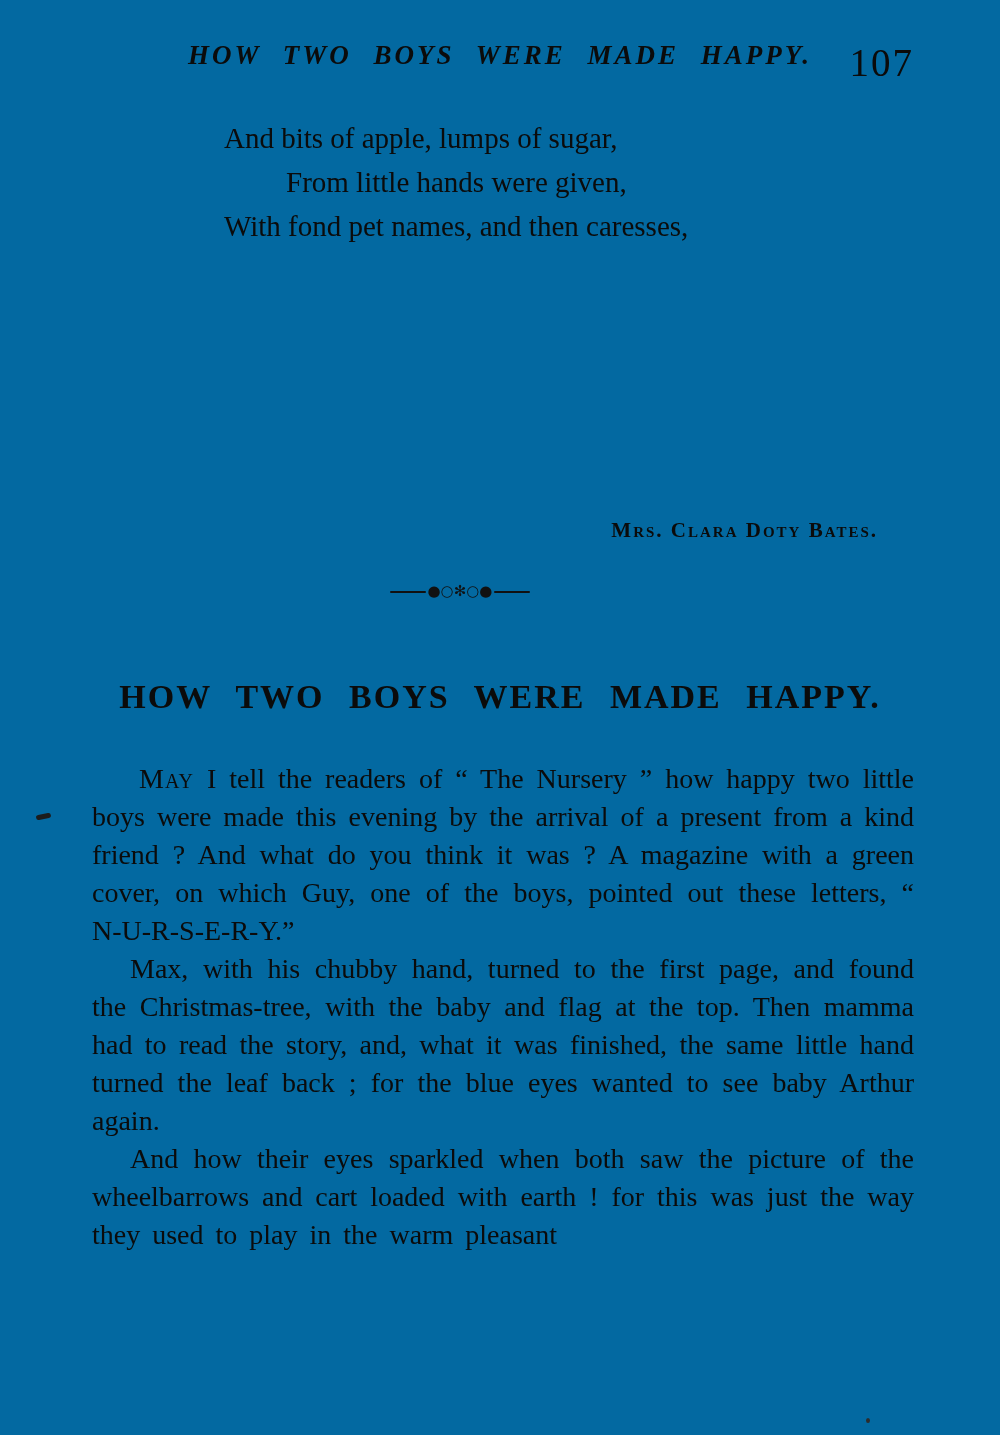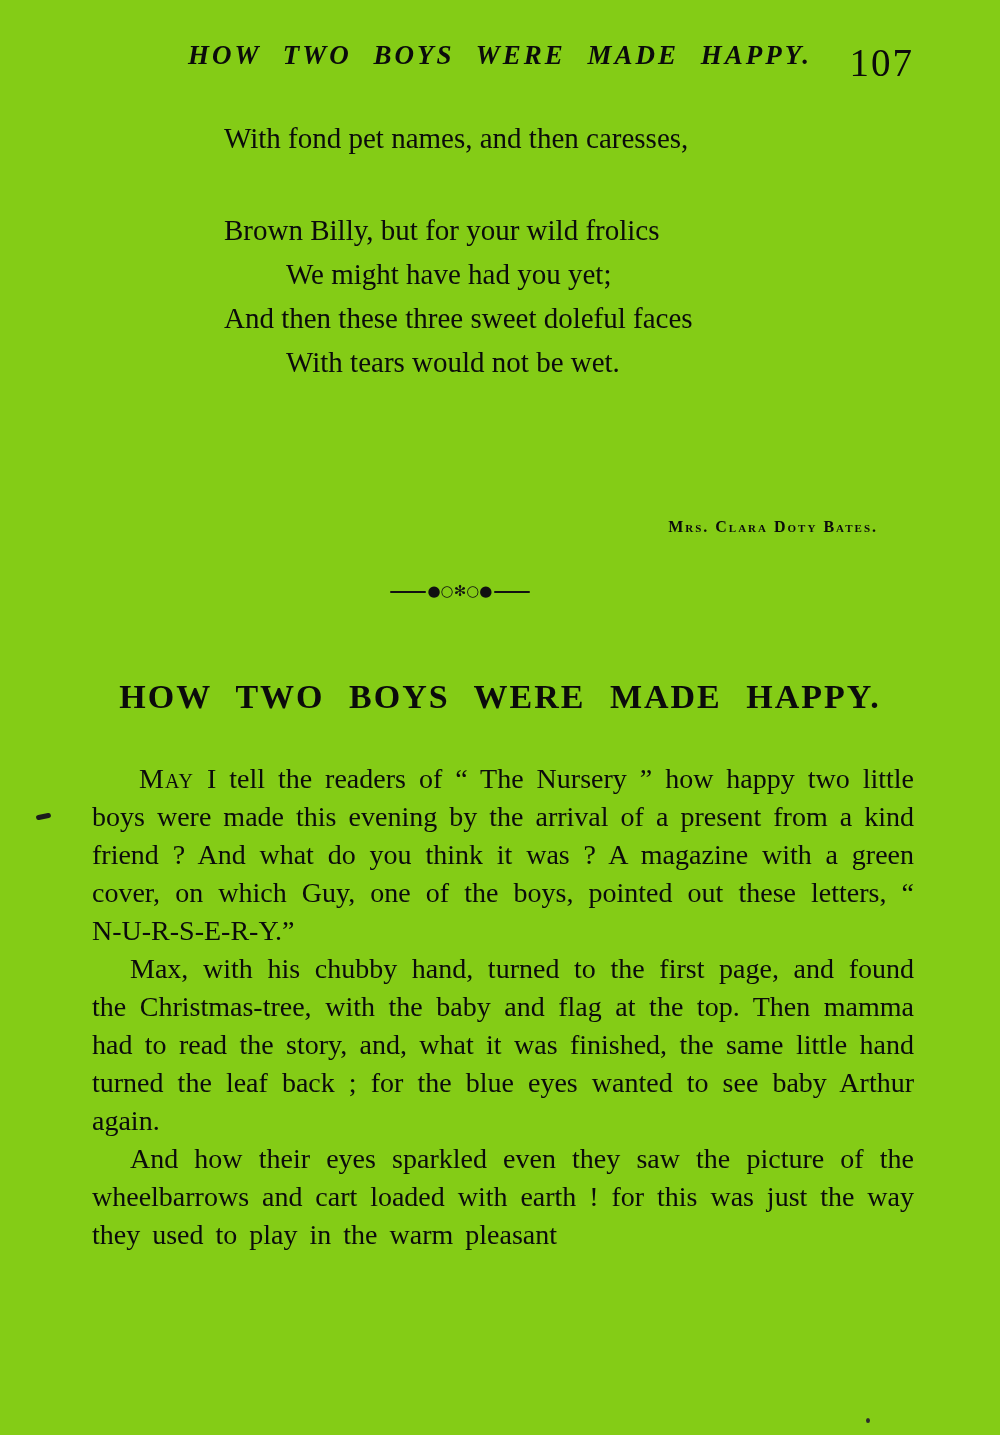--- a/index.html
+++ b/index.html
@@ -3,21 +3,21 @@
 <meta charset="utf-8">
 <style>
   * { margin: 0; padding: 0; box-sizing: border-box; }
   html, body { background: #d9d9d9; }
   body { display: flex; justify-content: center; }
 
   .page {
     position: relative;
     width: 1000px;
     height: 1435px;
-    background: #84cc16;
+    background: #0369a1;
     color: #0b0b0b;
     font-family: "Liberation Serif", "DejaVu Serif", serif;
     overflow: hidden;
   }
 
   
   .running-head {
     position: absolute;
     top: 40px; left: 0;
     width: 100%;
@@ -45,21 +45,21 @@
   }
   .poem-line { line-height: 44px; white-space: nowrap; }
   .poem-line.indent { padding-left: 62px; }
   .stanza + .stanza { margin-top: 48px; }
 
   .attribution {
     position: absolute;
     top: 518px; right: 122px;
     font-variant: small-caps;
     font-weight: 600;
-    font-size: 16px;
+    font-size: 21px;
     letter-spacing: 2px;
   }
 
   
   .divider {
     position: absolute;
     top: 584px; left: 0;
     width: 920px;              
     display: flex;
     align-items: center;
@@ -130,42 +130,38 @@
 
 <div class="page">
 
   <header class="running-head">
     <span class="head-title">HOW TWO BOYS WERE MADE HAPPY.</span>
     <span class="page-number">107</span>
   </header>
 
   <section class="poem">
     <div class="stanza">
+      <div class="poem-line">And bits of apple, lumps of sugar,</div>
+      <div class="poem-line indent">From little hands were given,</div>
       <div class="poem-line">With fond pet names, and then caresses,</div>
-    </div>
-    <div class="stanza">
-      <div class="poem-line">Brown Billy, but for your wild frolics</div>
-      <div class="poem-line indent">We might have had you yet;</div>
-      <div class="poem-line">And then these three sweet doleful faces</div>
-      <div class="poem-line indent">With tears would not be wet.</div>
     </div>
   </section>
 
   <div class="attribution">Mrs. Clara Doty Bates.</div>
 
   <div class="divider">
     <span class="rule"></span>
     <span class="ornament">●○✻○●</span>
     <span class="rule"></span>
   </div>
 
   <h1 class="chapter-title">HOW TWO BOYS WERE MADE HAPPY.</h1>
 
   <section class="body-text">
     <p class="para"><span class="lead">May</span> <span>I tell the readers of “ The Nursery ” how happy two little boys were made this evening by the arrival of a present from a kind friend ? And what do you think it was ? A magazine with a green cover, on which Guy, one of the boys, pointed out these letters, “ N-U-R-S-E-R-Y.”</span></p>
     <p class="para">Max, with his chubby hand, turned to the first page, and found the Christmas-tree, with the baby and flag at the top. Then mamma had to read the story, and, what it was finished, the same little hand turned the leaf back ; for the blue eyes wanted to see baby Arthur again.</p>
-    <p class="para">And how their eyes sparkled even they saw the picture of the wheelbarrows and cart loaded with earth ! for this was just the way they used to play in the warm pleasant</p>
+    <p class="para">And how their eyes sparkled when both saw the picture of the wheelbarrows and cart loaded with earth ! for this was just the way they used to play in the warm pleasant</p>
   </section>
 
   <span class="margin-mark"></span>
   <span class="speck"></span>
 
 </div>
 
 </body></html>

